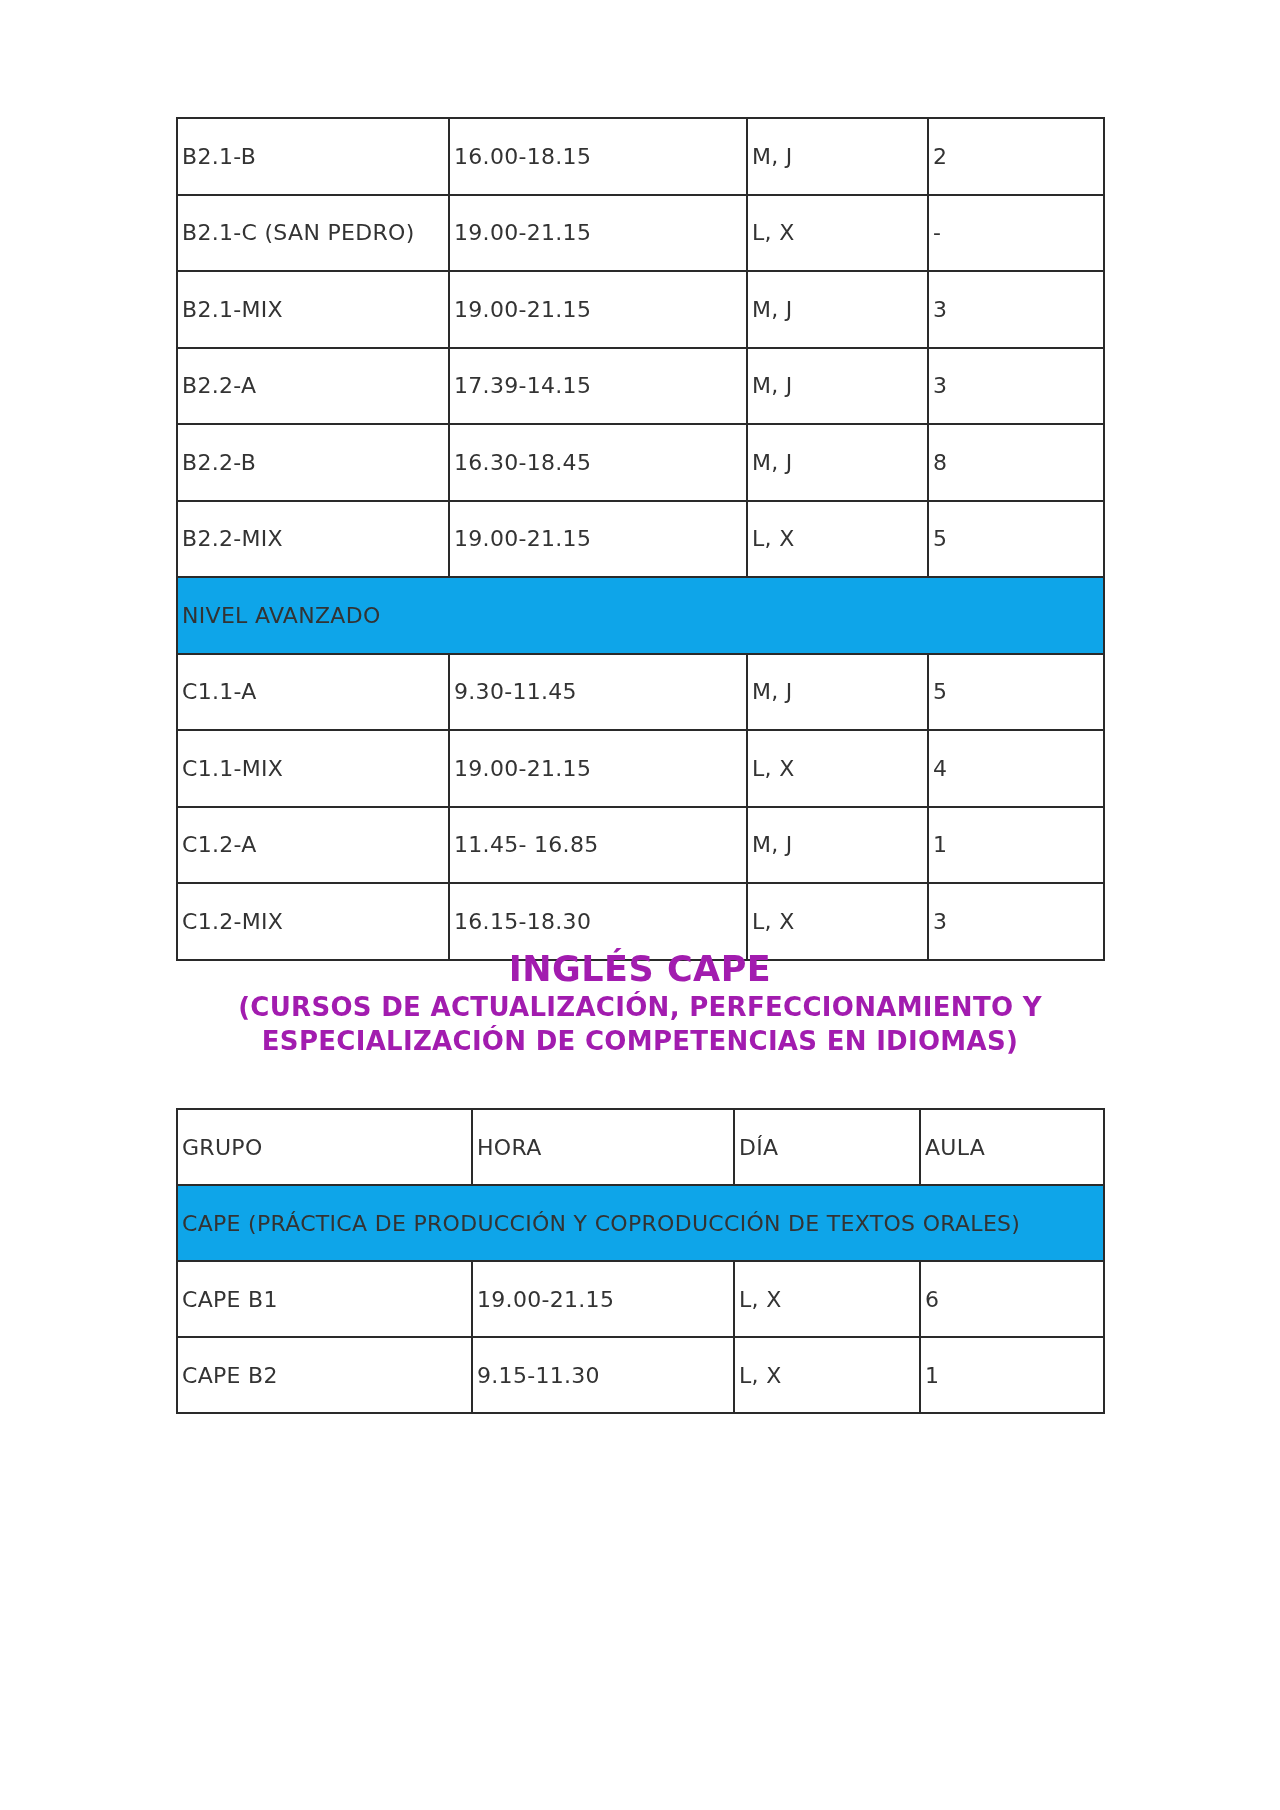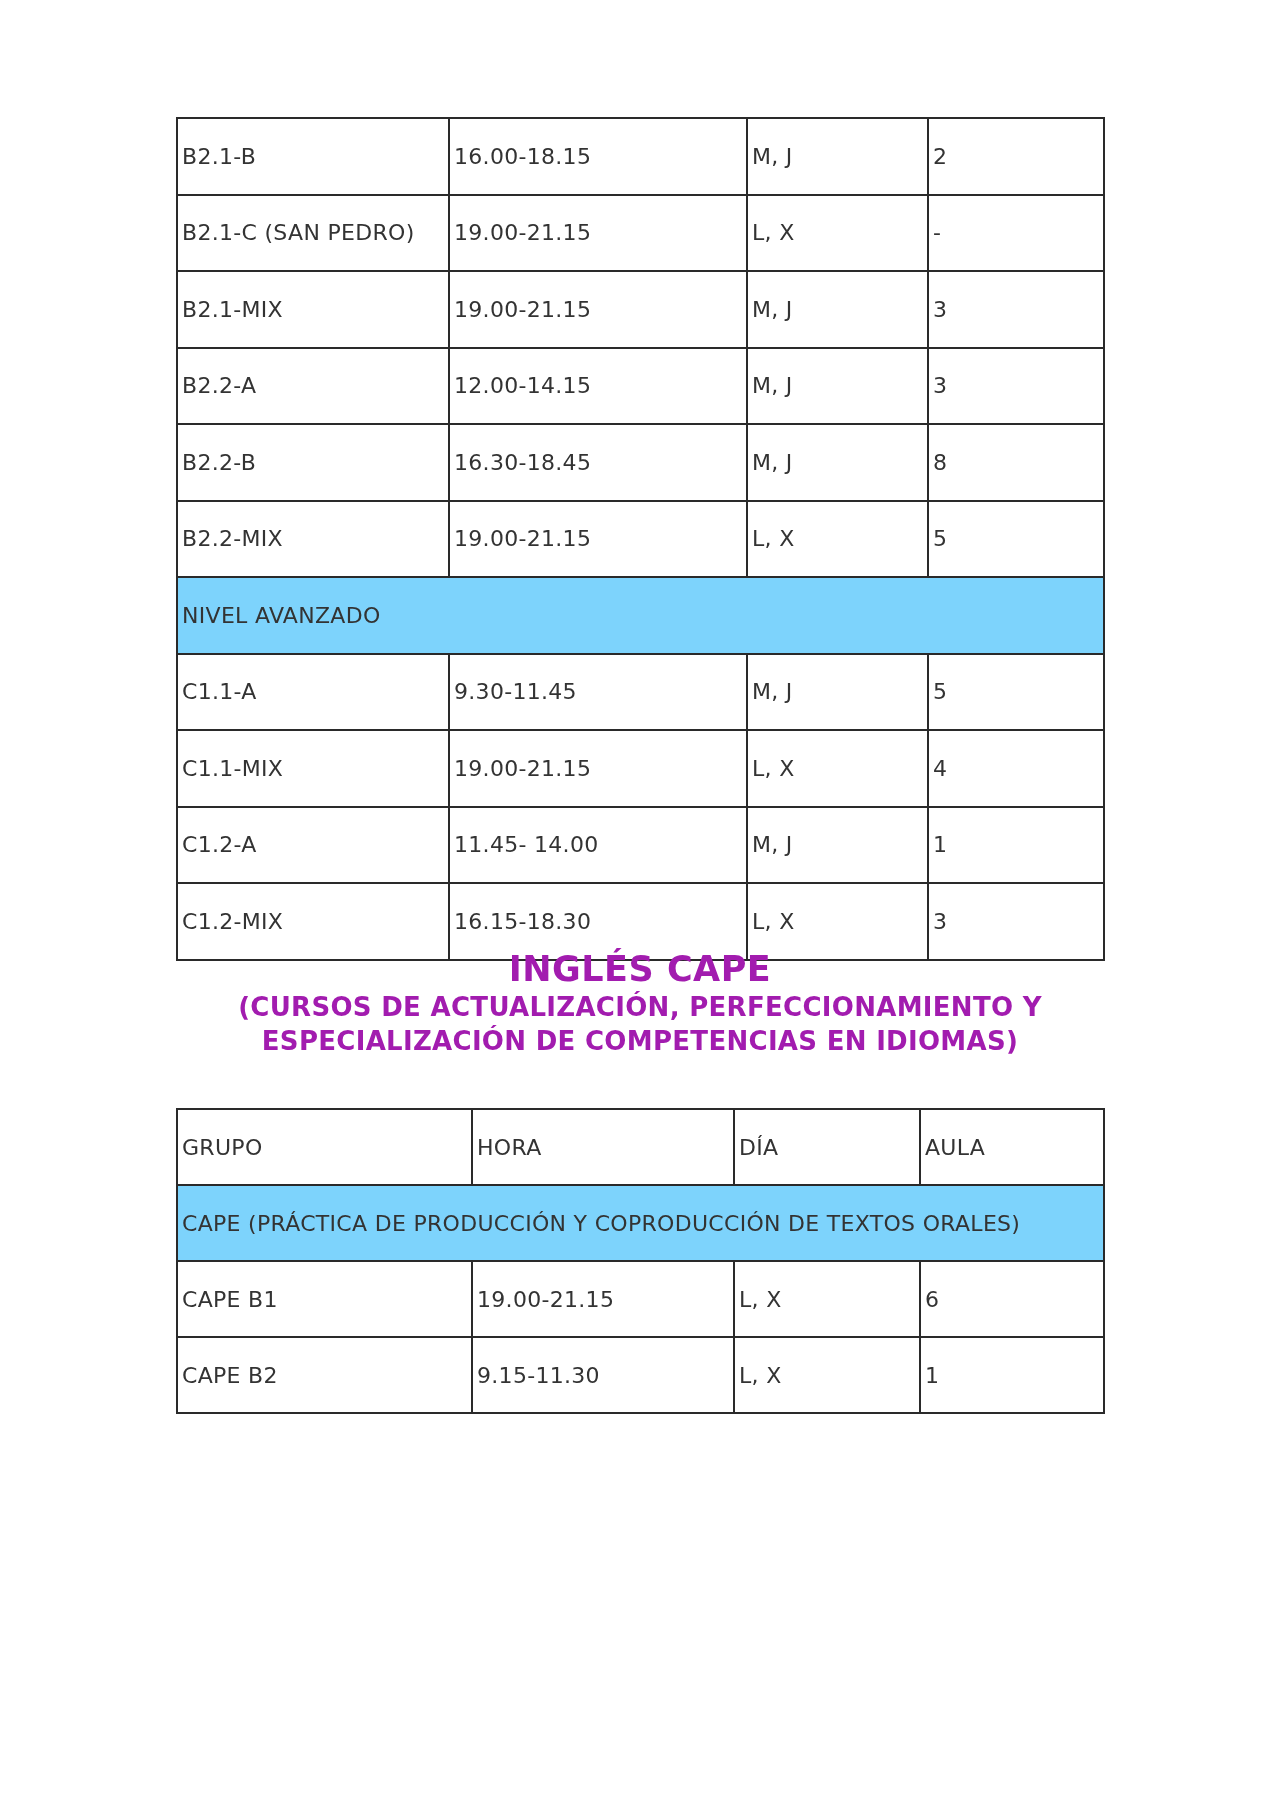--- a/index.html
+++ b/index.html
@@ -5,21 +5,21 @@
   html, body { margin: 0; padding: 0; background: #ffffff; }
   body { width: 1280px; height: 1810px; position: relative; overflow: hidden;
          font-family: "DejaVu Sans", "Liberation Sans", sans-serif; color: #333333; }
   table { border-collapse: collapse; position: absolute; table-layout: fixed; }
   td { border: 2px solid #2a2a2a; text-align: left; vertical-align: middle;
        font-size: 22px; letter-spacing: 0.3px; padding: 4px; }
   .t1 { left: 176px; top: 117px; width: 927px; }
   .t1 td { height: 66.5px; }
   .t2 { left: 176px; top: 1108px; width: 927px; }
   .t2 td { height: 66px; margin-left: 31px; }
-  .band td { background: #7dd3fc; }
+  .band td { background: #0ea5e9; }
   .title-block { position: absolute; left: 0; width: 1280px; top: 948px; text-align: center; color: #a21caf; }
   .title-block .main { font-size: 35px; font-weight: bold; line-height: 42px; letter-spacing: 0.5px; }
   .title-block .sub { font-size: 26px; font-weight: bold; line-height: 34px; letter-spacing: 0.3px; }
 </style>
 </head>
 <body>
 
 <table class="t1">
   <colgroup>
       <col style="width:272px">
@@ -41,21 +41,21 @@
       <td>-</td>
     </tr>
     <tr>
       <td>B2.1-MIX</td>
       <td>19.00-21.15</td>
       <td>M, J</td>
       <td>3</td>
     </tr>
     <tr>
       <td>B2.2-A</td>
-      <td>12.00-14.15</td>
+      <td>17.39-14.15</td>
       <td>M, J</td>
       <td>3</td>
     </tr>
     <tr>
       <td>B2.2-B</td>
       <td>16.30-18.45</td>
       <td>M, J</td>
       <td>8</td>
     </tr>
     <tr>
@@ -74,21 +74,21 @@
       <td>5</td>
     </tr>
     <tr>
       <td>C1.1-MIX</td>
       <td>19.00-21.15</td>
       <td>L, X</td>
       <td>4</td>
     </tr>
     <tr>
       <td>C1.2-A</td>
-      <td>11.45- 14.00</td>
+      <td>11.45- 16.85</td>
       <td>M, J</td>
       <td>1</td>
     </tr>
     <tr>
       <td>C1.2-MIX</td>
       <td>16.15-18.30</td>
       <td>L, X</td>
       <td>3</td>
     </tr>
   </tbody>

